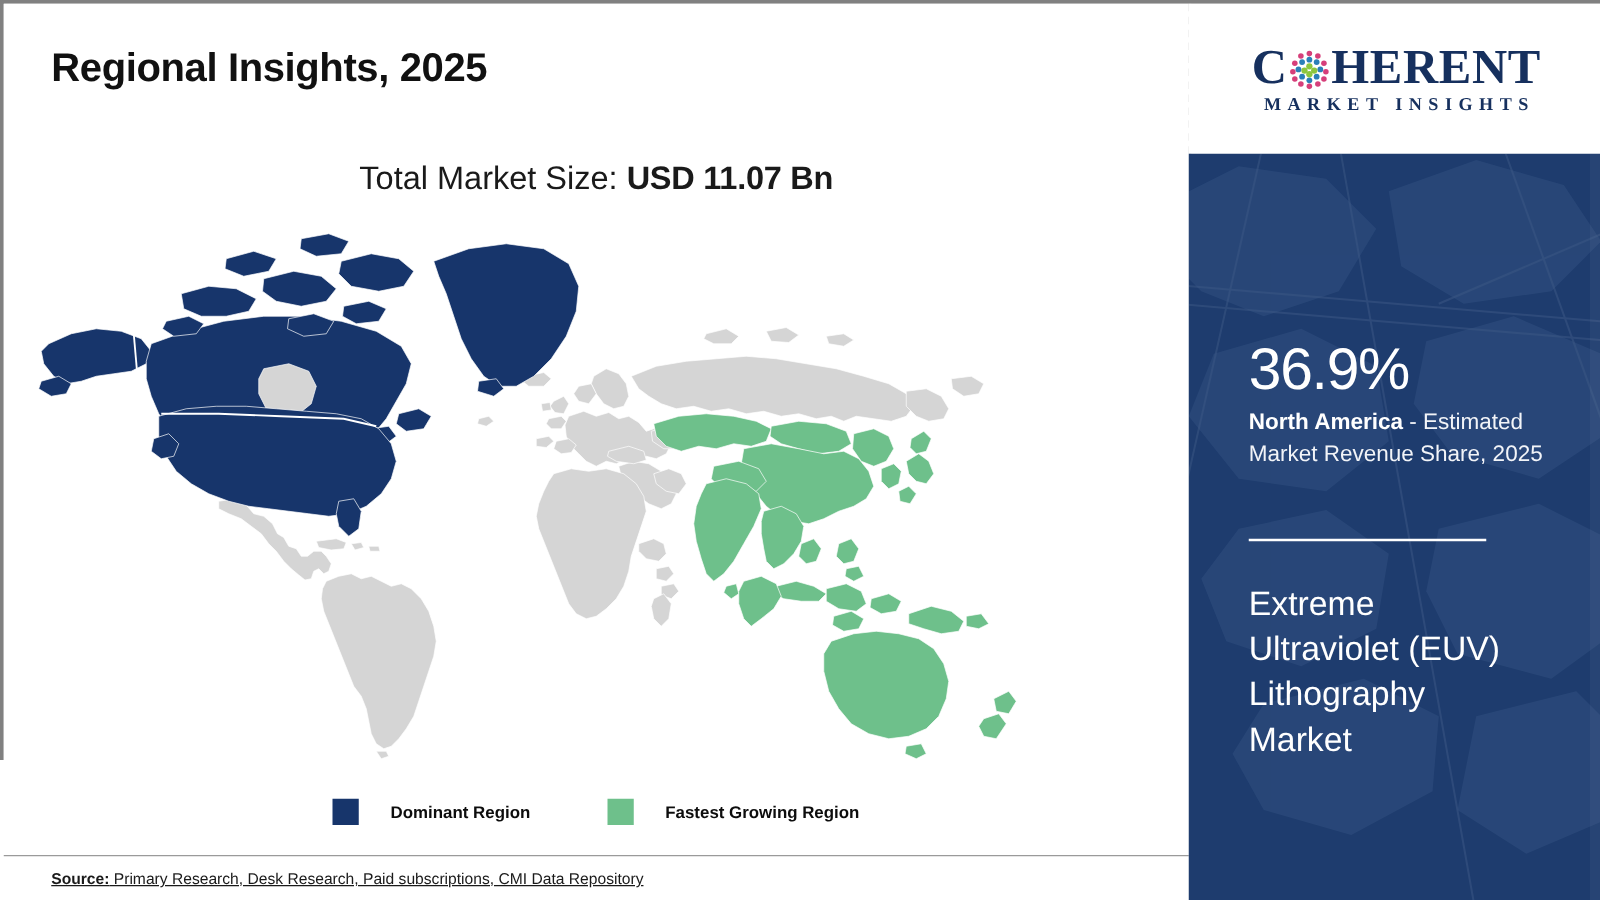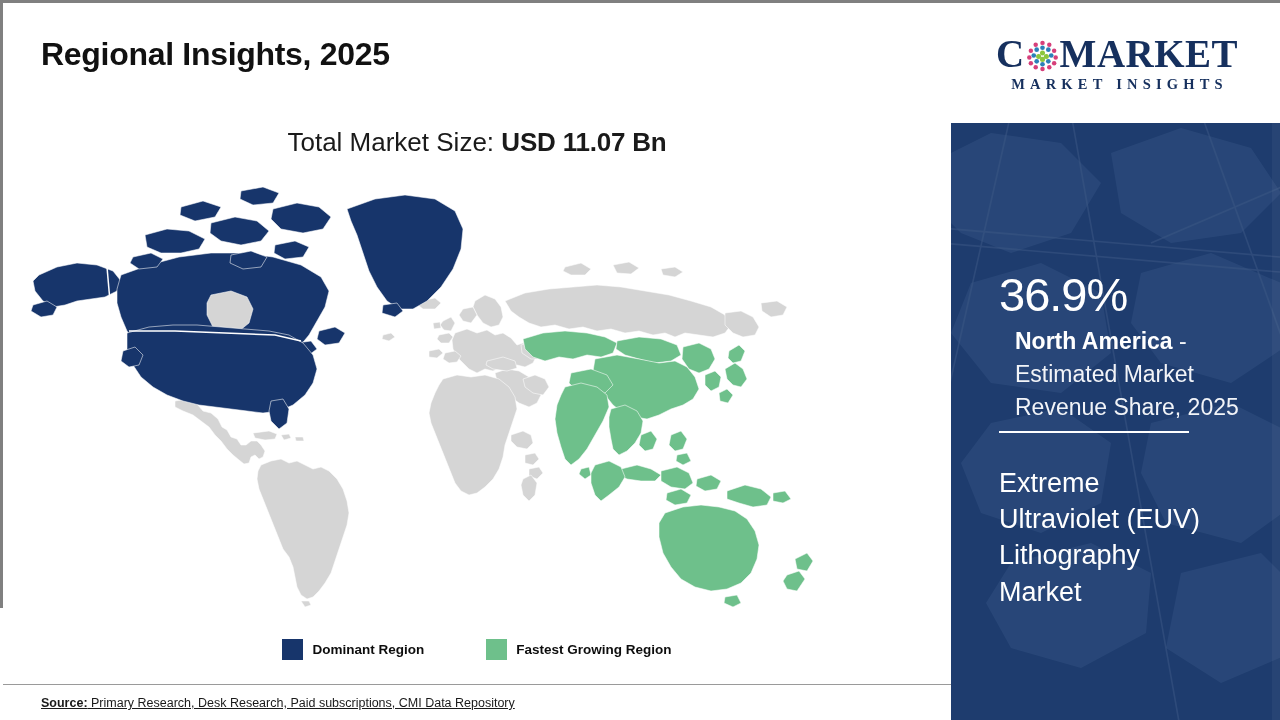--- a/index.html
+++ b/index.html
@@ -57,21 +57,21 @@
 
   
   .legend {
     position: absolute;
     left: 0; top: 636px;
     width: 948px;
     display: flex;
     justify-content: center;
     gap: 62px;
   }
-  .legend-item { display: flex; align-items: center; gap: 9px; }
+  .legend-item { display: flex; align-items: center; gap: 25px; }
   .legend-swatch { width: 21px; height: 21px; display: block; }
   .legend-label {
     font-size: 13.5px;
     font-weight: bold;
     color: #0d0d0d;
     white-space: nowrap;
   }
 
   
   .source-divider {
@@ -173,24 +173,23 @@
     font-size: 47px;
     font-weight: normal;
     color: #ffffff;
     letter-spacing: -1px;
     line-height: 1;
   }
   .stat-caption {
     position: absolute;
     left: 0; top: 202px;
     width: 248px;
-    font-size: 23px;
+    font-size: 18px;
     color: #f2f4f8;
     line-height: 1.44;
-    margin-left: 16px;
   }
   .stat-caption .region-name { font-weight: bold; color: #ffffff; }
   .stat-rule {
     position: absolute;
     left: 0; top: 308px;
     width: 190px; height: 2px;
     background: #ffffff;
   }
   .market-name {
     position: absolute;
@@ -396,21 +395,21 @@
               <circle cx="23" cy="23" r="2.4" fill="#2b7fb8"></circle>
               <circle cx="17" cy="26" r="2.4" fill="#2b7fb8"></circle>
 
               <circle cx="17" cy="14.5" r="2.6" fill="#8cc63e"></circle>
               <circle cx="13" cy="18" r="2.6" fill="#8cc63e"></circle>
               <circle cx="21" cy="18" r="2.6" fill="#8cc63e"></circle>
               <circle cx="17" cy="21" r="2.6" fill="#8cc63e"></circle>
             </g>
           </svg>
         </span>
-        <span>MARKET</span>
+        <span>HERENT</span>
       </div>
       <div class="logo-tagline">MARKET INSIGHTS</div>
     </div>
 
     <div class="stat-panel">
       <div class="bg-texture">
         <svg viewBox="0 0 332 600" xmlns="http://www.w3.org/2000/svg" preserveAspectRatio="xMidYMid slice">
           <g fill="#9fc2e8" opacity="0.5">
             <path d="M-20,40 L40,10 L110,20 L150,60 L120,110 L60,130 L10,110 L-20,80 Z"></path>
             <path d="M160,30 L230,5 L300,25 L330,70 L290,110 L220,120 L170,90 Z"></path>

